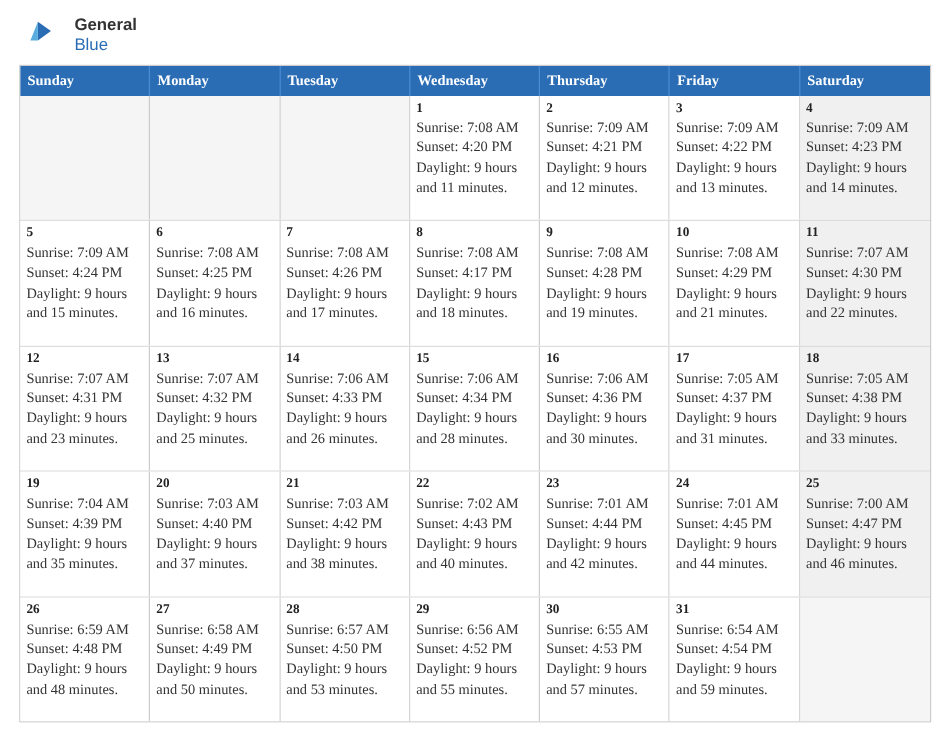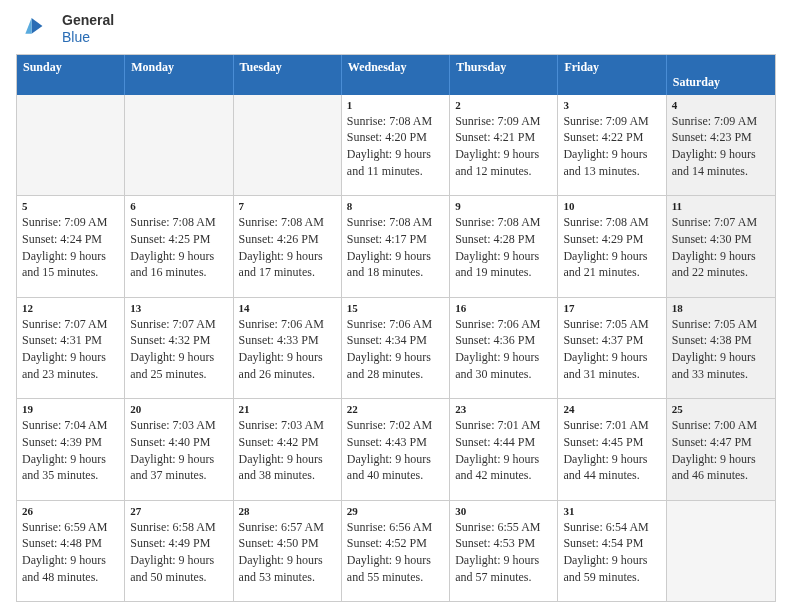--- a/index.html
+++ b/index.html
@@ -58,21 +58,21 @@
       background: #2a6db5;
     }
     .cal-header-cell {
       color: #fff;
       font-size: 12px;
       font-weight: bold;
       padding: 5px 6px;
       text-align: left;
       border-right: 1px solid #4a8dd5;
     }
-    .cal-header-cell:last-child { border-right: none; margin-top: 15px; }
+    .cal-header-cell:last-child { border-right: none; }
     .cal-body {
       flex: 1;
       display: flex;
       flex-direction: column;
     }
     .cal-row {
       display: grid;
       grid-template-columns: repeat(7, 1fr);
       flex: 1;
       border-bottom: 1px solid #ccc;

